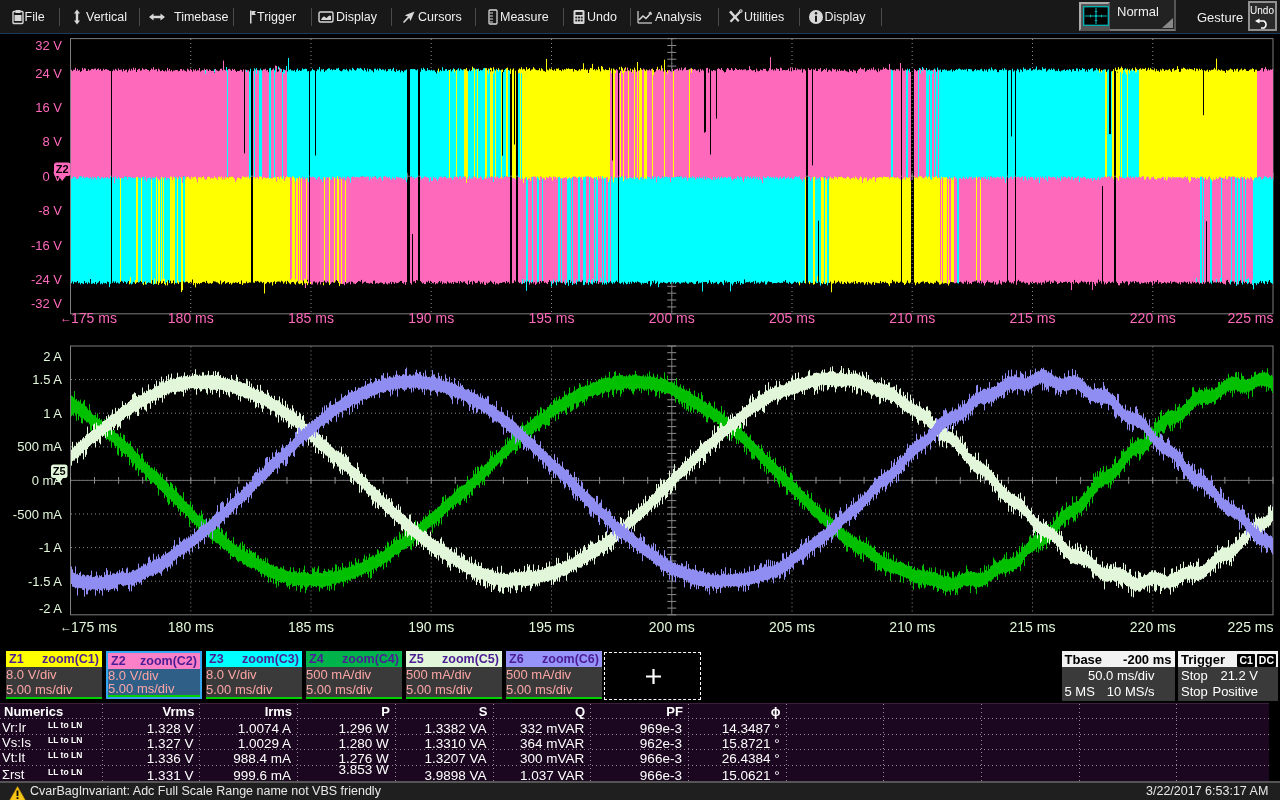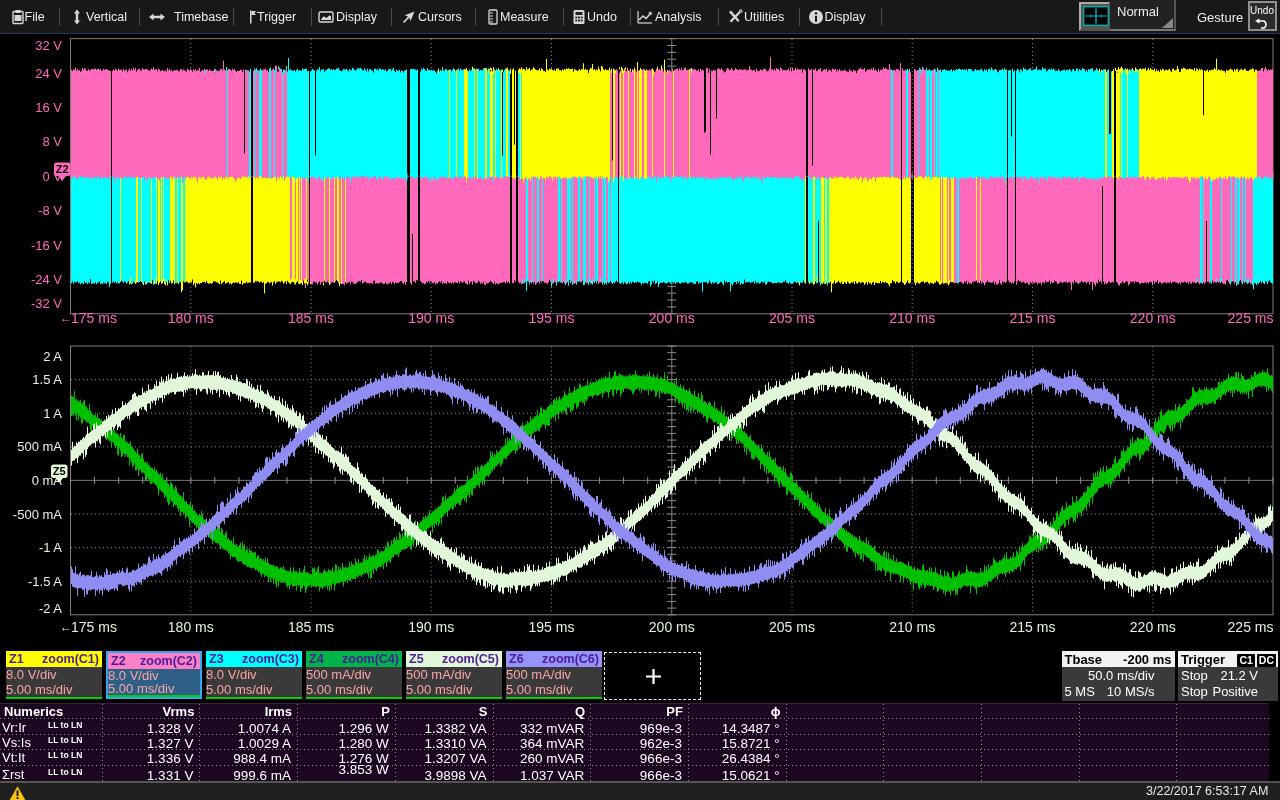--- a/index.html
+++ b/index.html
@@ -599,33 +599,34 @@
     <div class="tcell tval" style="right:782.5px;top:31.8px">1.3310 VA</div>
     <div class="tcell tval" style="right:684.8px;top:31.8px">364 mVAR</div>
     <div class="tcell tval" style="right:587.1px;top:31.8px">962e-3</div>
     <div class="tcell tval" style="right:489.4px;top:31.8px">15.8721 °</div>
     <div class="tcell tlab" style="left:2px;top:46.0px">Vt:It</div>
     <div class="tcell tll" style="left:48px;top:46.0px">LL to LN</div>
     <div class="tcell tval" style="right:1075.6px;top:47.0px">1.336 V</div>
     <div class="tcell tval" style="right:977.9px;top:47.0px">988.4 mA</div>
     <div class="tcell tval" style="right:880.2px;top:47.0px">1.276 W</div>
     <div class="tcell tval" style="right:782.5px;top:47.0px">1.3207 VA</div>
-    <div class="tcell tval" style="right:684.8px;top:47.0px">260 mVAR</div>
+    <div class="tcell tval" style="right:684.8px;top:47.0px">300 mVAR</div>
     <div class="tcell tval" style="right:587.1px;top:47.0px">966e-3</div>
     <div class="tcell tval" style="right:489.4px;top:47.0px">26.4384 °</div>
     <div class="tcell tlab" style="left:2px;top:62.4px">Σrst</div>
     <div class="tcell tll" style="left:48px;top:62.4px">LL to LN</div>
     <div class="tcell tval" style="right:1075.6px;top:63.4px">1.331 V</div>
     <div class="tcell tval" style="right:977.9px;top:63.4px">999.6 mA</div>
     <div class="tcell tval" style="right:880.2px;top:58px">3.853 W</div>
     <div class="tcell tval" style="right:782.5px;top:63.4px">3.9898 VA</div>
     <div class="tcell tval" style="right:684.8px;top:63.4px">1.037 VAR</div>
     <div class="tcell tval" style="right:587.1px;top:63.4px">966e-3</div>
     <div class="tcell tval" style="right:489.4px;top:63.4px">15.0621 °</div>
   </div>
 <div id="graybar"></div>
 <div id="statusbar">
 <svg width="17" height="15" viewBox="0 0 17 15" style="position:absolute;left:9px;top:3px">
 <path d="M8.5 0.5L16.5 14.5H0.5Z" fill="#f5c518" stroke="#c89000" stroke-width="0.5"></path>
 <rect x="7.6" y="4.5" width="1.8" height="5.5" fill="#000"></rect>
       <rect x="7.6" y="11.2" width="1.8" height="1.8" fill="#000"></rect>
 </svg>
+<span id="stext">CvarBagInvariant: Adc Full Scale Range name not VBS friendly</span>
 <span id="sdate">3/22/2017 6:53:17 AM</span>
 </div>
 </body></html>

